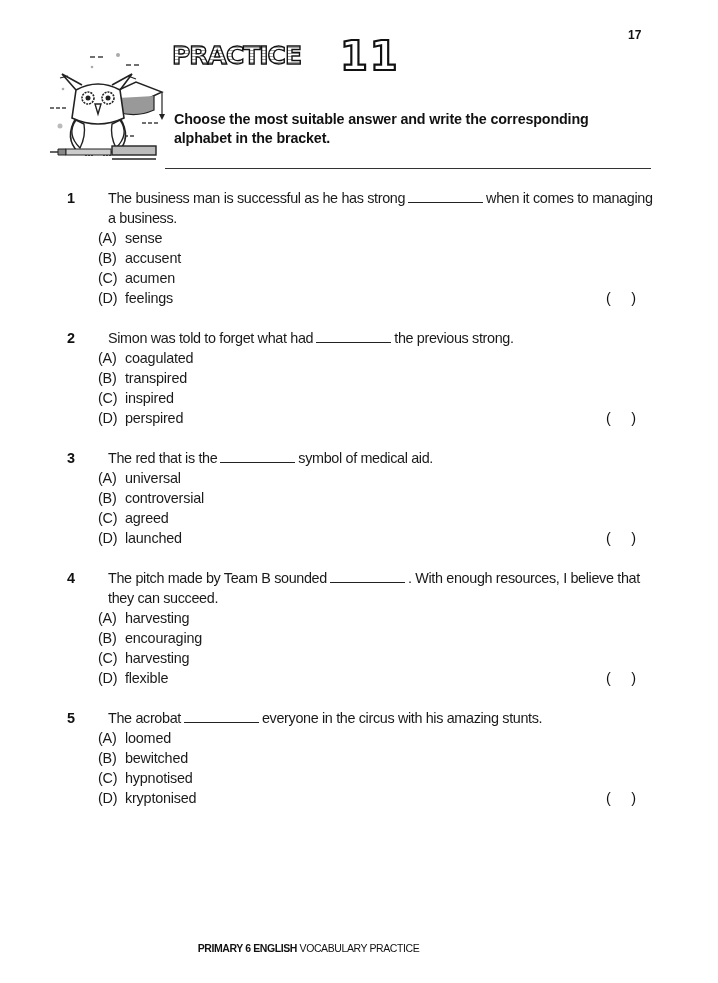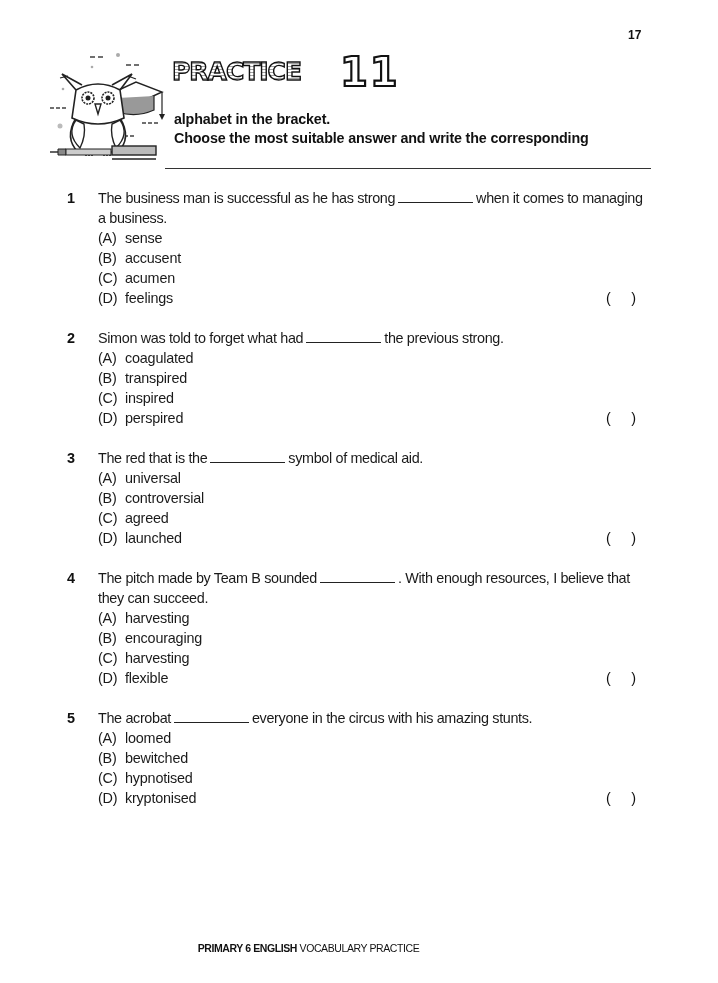--- a/index.html
+++ b/index.html
@@ -18,21 +18,21 @@
       font-weight: bold;
       color: #111;
     }
     .owl {
       position: absolute;
       left: 46px; top: 48px;
       width: 120px; height: 112px;
     }
     .title {
       position: absolute;
-      left: 170px; top: 48px;
+      left: 170px; top: 32px;
       width: 232px; height: 44px;
     }
     .instruction {
       position: absolute;
       left: 174px; top: 110px;
       width: 470px;
       font-size: 14.3px;
       font-weight: bold;
       line-height: 19px;
       color: #111;
@@ -52,21 +52,21 @@
       color: #1a1a1a;
     }
     .q-num {
       position: absolute;
       left: 67px; top: 0;
       font-weight: bold;
       color: #111;
     }
     .q-stem {
       position: absolute;
-      left: 98px; top: 0;
+      left: 108px; top: 0;
       width: 555px;
       letter-spacing: -0.35px;
     }
     .blank {
       display: inline-block;
       width: 75px;
       height: 1px;
       border-bottom: 1px solid #222;
       vertical-align: baseline;
       margin: 0 3px;
@@ -188,22 +188,22 @@
       <pattern id="hatch" width="3" height="3" patternUnits="userSpaceOnUse" patternTransform="rotate(90)">
         <line x1="0" y1="0" x2="0" y2="3" stroke="#444" stroke-width="1"></line>
       </pattern>
     </defs>
     <text x="2" y="32" font-family="'DejaVu Sans', sans-serif" font-weight="bold" font-size="25" letter-spacing="-1" fill="url(#hatch)" stroke="#111" stroke-width="1.4">PRACTICE</text>
     <text x="170" y="38" font-family="'DejaVu Sans', sans-serif" font-weight="bold" font-size="40" letter-spacing="2" fill="#fff" stroke="#111" stroke-width="2.2">11</text>
   </svg>
 </div>
 
 <div class="instruction">
+  <div>Choose the most suitable answer and write the corresponding</div>
   <div>alphabet in the bracket.</div>
-  <div>Choose the most suitable answer and write the corresponding</div>
 </div>
 
 <div class="rule"></div>
 
 <div class="question" style="top:188px;">
   <span class="q-num">1</span>
   <div class="q-stem">
     <span>The business man is successful as he has strong</span><span class="blank"></span><span>when it comes to managing a business.</span>
   </div>
   <div class="options" style="top:40px;">

